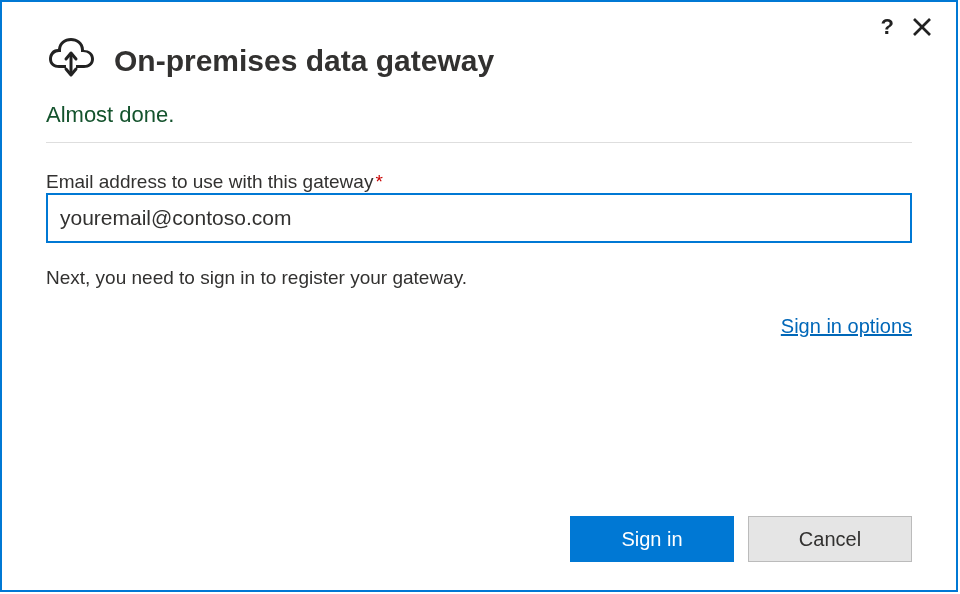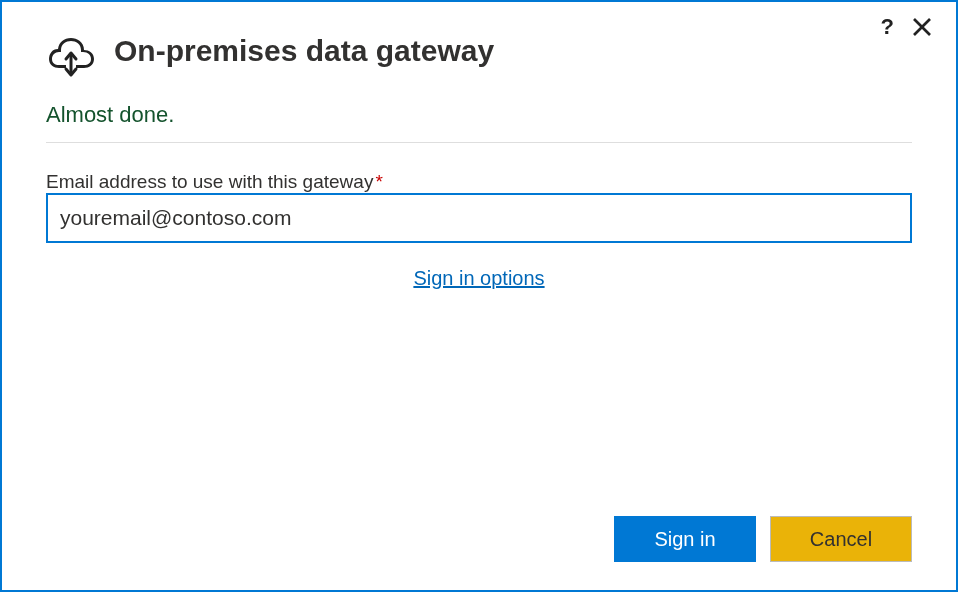--- a/index.html
+++ b/index.html
@@ -38,21 +38,21 @@
       font-weight: bold;
       cursor: pointer;
       color: #222;
     }
     .close-icon svg { display: block; }
     .content {
       padding: 32px 44px 0 44px;
     }
     .header-row {
       display: flex;
-      align-items: flex-start;
+      align-items: flex-end;
       gap: 18px;
       margin-bottom: 24px;
     }
     .cloud-icon svg { display: block; }
     .app-title {
       font-size: 30px;
       font-weight: 600;
       color: #323130;
     }
     .subtitle {
@@ -90,50 +90,50 @@
       font-family: inherit;
       outline: none;
       margin-bottom: 24px;
     }
     .info-text {
       font-size: 19px;
       color: #323130;
       margin-bottom: 26px;
     }
     .options-row {
-      text-align: center;
+      text-align: right;
       margin-bottom: 20px;
     }
     .signin-options {
       color: #0067b8;
       text-decoration: underline;
       font-size: 20px;
       cursor: pointer;
     }
     .button-row {
       position: absolute;
       bottom: 28px;
       right: 44px;
       display: flex;
       gap: 14px;
     }
     .btn {
-      width: 142px;
+      width: 164px;
       height: 46px;
       font-size: 20px;
       border: none;
       cursor: pointer;
       font-family: inherit;
     }
     .btn-primary {
       background: #0078d4;
       color: #fff;
     }
     .btn-secondary {
-      background: #eab308;
+      background: #e5e5e5;
       color: #323130;
       border: 1px solid #bbb;
     }
   </style>
 </head>
 <body>
 
 <div class="dialog">
 
   <div class="titlebar-controls">
@@ -164,20 +164,21 @@
 
     <div class="divider"></div>
 
 
     <div class="field-label">
       <span>Email address to use with this gateway</span><span class="required">*</span>
     </div>
 
     <input type="text" class="email-input" value="youremail@contoso.com" style="">
 
+    <div class="info-text">Next, you need to sign in to register your gateway.</div>
 
     <div class="options-row">
       <a class="signin-options">Sign in options</a>
     </div>
 
   </div>
 
   <div class="button-row">
     <button class="btn btn-primary">Sign in</button>
     <button class="btn btn-secondary">Cancel</button>

